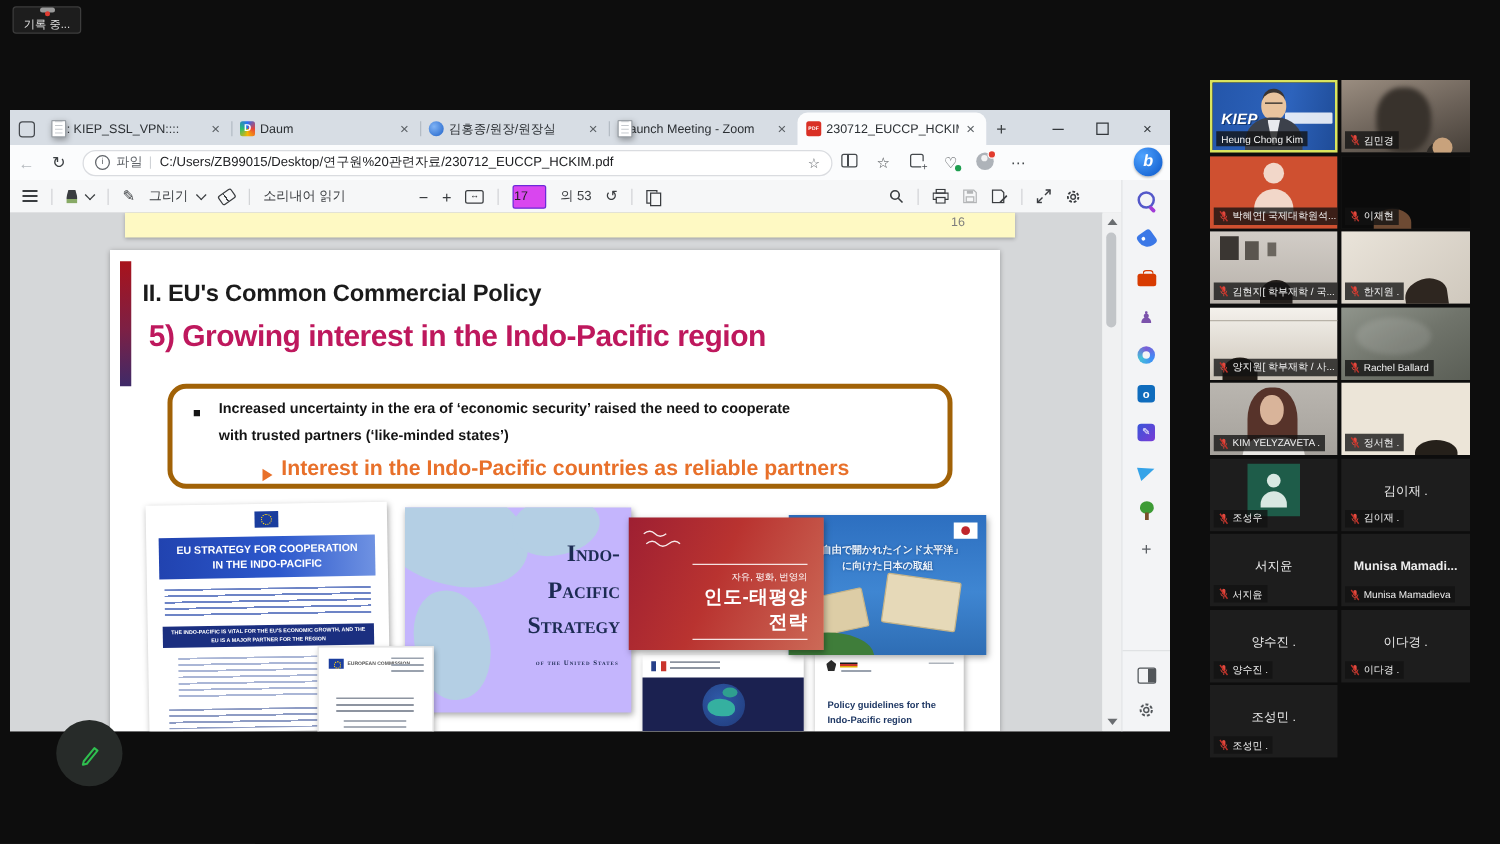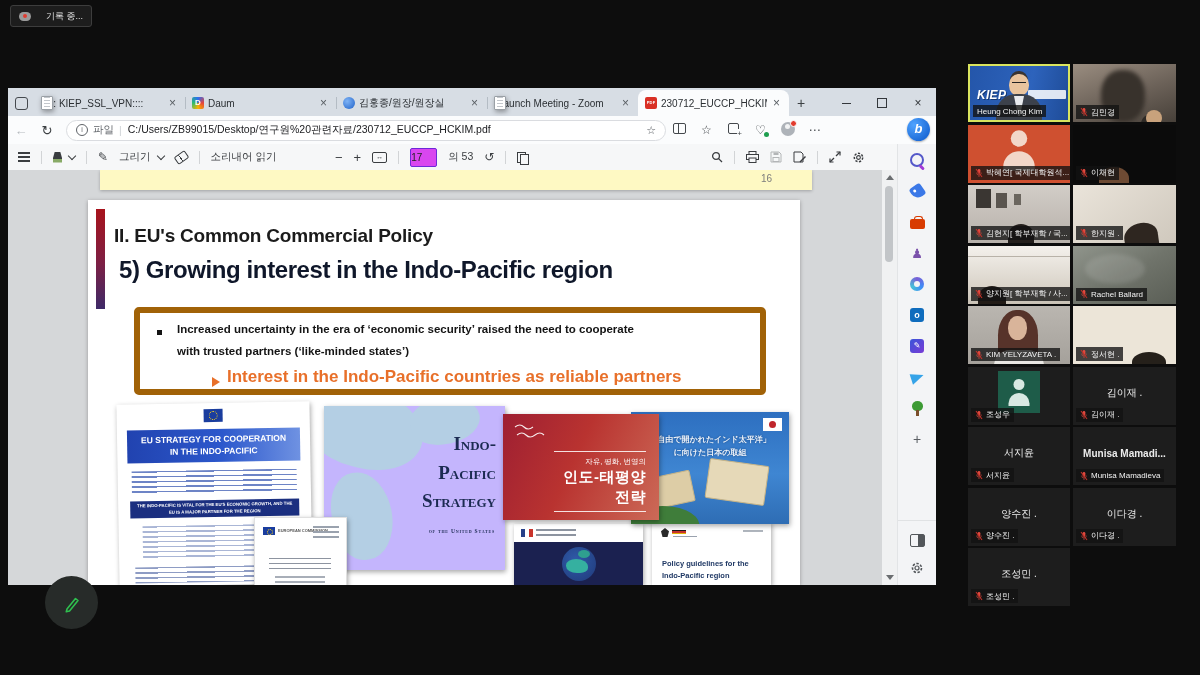--- a/index.html
+++ b/index.html
@@ -1,19 +1,19 @@
 <!DOCTYPE html>
 <html><head>
 <meta charset="utf-8">
 <style>
   html,body{margin:0;padding:0;background:#0d0d0d;font-family:"Liberation Sans","DejaVu Sans",sans-serif;}
   #screen{position:relative;width:1200px;height:675px;background:#0d0d0d;overflow:hidden;}
 
   
-  .rec-pill{position:absolute;left:10px;top:5px;height:20px;background:#1d1d1d;border:1px solid #3d3d3d;border-radius:3px;display:flex;align-items:center;gap:15px;padding:0 8px;color:#e3e3e3;font-size:9px;}
+  .rec-pill{position:absolute;left:10px;top:5px;height:20px;background:#1d1d1d;border:1px solid #3d3d3d;border-radius:3px;display:flex;align-items:center;gap:3px;padding:0 8px;color:#e3e3e3;font-size:9px;flex-direction:column;}
   .rec-cloud{position:relative;width:12px;height:9px;background:#9a9a9a;border-radius:5px;}
   .rec-cloud::after{content:"";position:absolute;left:4px;top:2.5px;width:4px;height:4px;border-radius:50%;background:#e03b30;}
 
   
   .browser{position:absolute;left:8px;top:88px;width:928px;height:497px;background:#fbfcfd;}
   .tab-bar{position:absolute;left:0;top:0;width:928px;height:28px;background:#d7dde4;display:flex;align-items:flex-end;}
   .tabctl{width:26px;height:26px;display:flex;align-items:center;justify-content:center;}
   .tabctl .sq{width:11px;height:11px;border:1.5px solid #45494e;border-radius:3px;}
   .tab{width:151px;height:26px;display:flex;align-items:center;padding:0 7px;box-sizing:border-box;font-size:10px;color:#2b2f33;border-radius:8px 8px 0 0;position:relative;}
   .tab + .tab::before{content:"";position:absolute;left:0;top:7px;height:12px;width:1px;background:#b4bcc4;}
@@ -72,22 +72,22 @@
   .dim{opacity:.35;}
 
   
   .pdf-content{position:absolute;left:0;top:82px;width:874px;height:415px;background:#d5d7d9;overflow:hidden;}
   .prev-slide{position:absolute;left:92px;top:0;width:712px;height:20px;background:#fef9c3;box-shadow:0 1px 3px rgba(0,0,0,.25);}
   .prev-num{position:absolute;right:40px;top:3px;font-size:10px;color:#7d7d7d;}
   .slide{position:absolute;left:80px;top:30px;width:712px;height:385px;background:#fff;box-shadow:0 1px 4px rgba(0,0,0,.3);overflow:hidden;}
 
   .red-bar{position:absolute;left:8px;top:9px;width:9px;height:100px;background:linear-gradient(#a8131c,#7c2045 55%,#3e2a68);}
   .sec-head{position:absolute;left:26px;top:25px;font-size:19px;font-weight:bold;color:#1b1b1b;letter-spacing:-.2px;}
-  .slide-title{position:absolute;left:31px;top:56px;font-size:24px;font-weight:bold;color:#0f172a;letter-spacing:-.4px;}
-  .callout{position:absolute;left:46px;top:107px;width:620px;height:76px;border:6px solid #a16207;border-radius:5px;}
+  .slide-title{position:absolute;left:31px;top:56px;font-size:24px;font-weight:bold;color:#be185d;letter-spacing:-.4px;}
+  .callout{position:absolute;left:46px;top:107px;width:620px;height:76px;border:4px solid #a16207;border-radius:15px;}
   .bullet-sq{position:absolute;left:17px;top:17px;width:5px;height:5px;background:#141414;}
   .cl-line{position:absolute;left:37px;font-size:11.5px;font-weight:bold;color:#141414;}
   .cl-l1{top:10px;} .cl-l2{top:32px;}
   .cl-sub{position:absolute;left:72px;top:54px;display:flex;align-items:flex-end;gap:7px;font-size:17px;font-weight:bold;color:#e8702a;}
   .arr{width:0;height:0;border-left:8px solid #e8702a;border-top:5px solid transparent;border-bottom:5px solid transparent;}
 
   .doc{position:absolute;background:#fff;box-shadow:1px 2px 5px rgba(0,0,0,.35);}
   .tlines{background:repeating-linear-gradient(to bottom,var(--lc,#97a3c4) 0 1.5px,transparent 1.5px 5px);}
 
   .eu-doc{left:30px;top:203px;width:193px;height:182px;transform:rotate(-1deg);z-index:2;}

